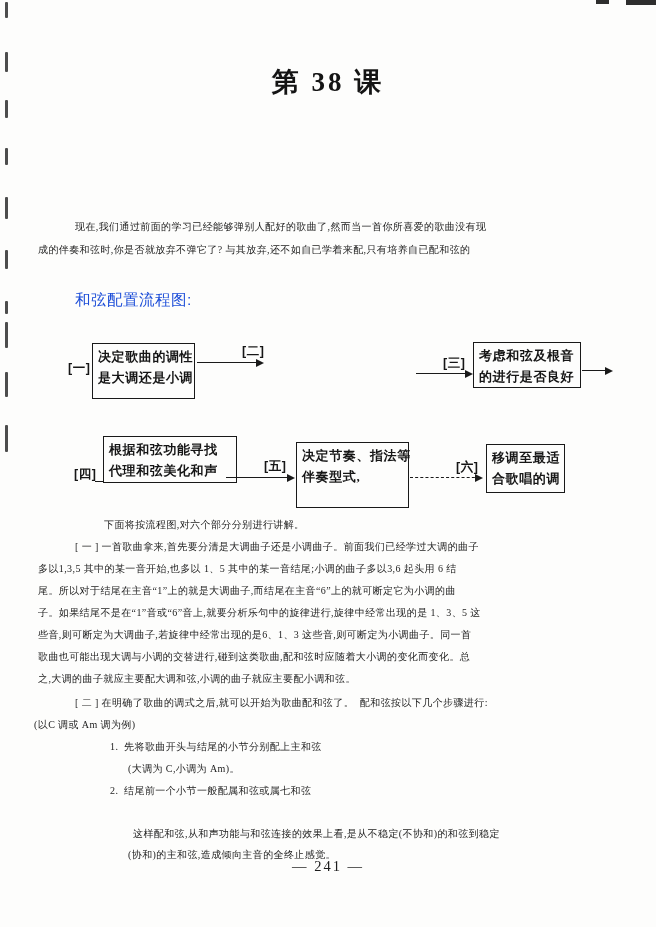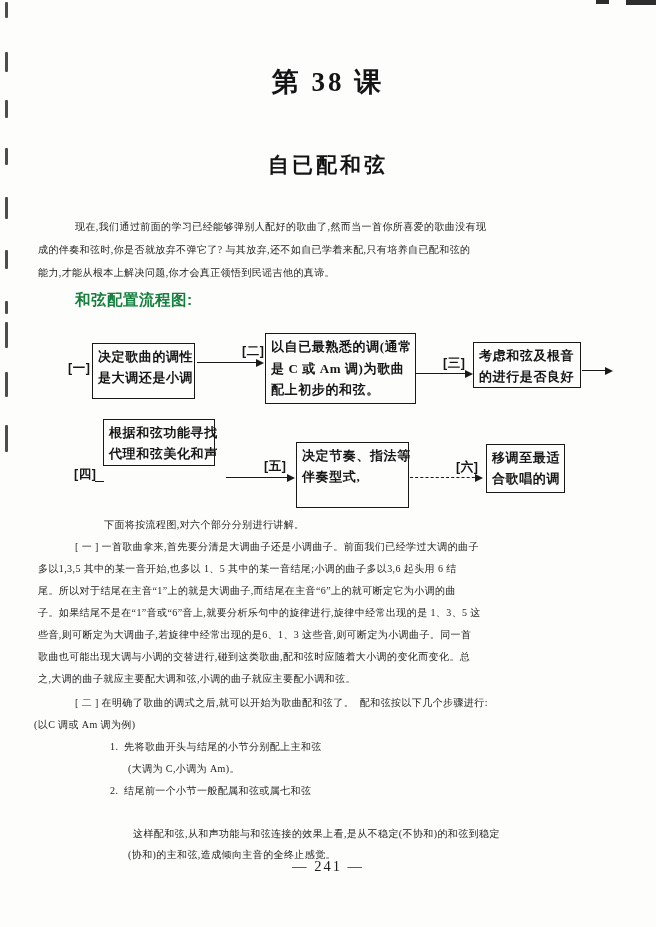--- a/index.html
+++ b/index.html
@@ -24,21 +24,21 @@
     font-size:21px;font-weight:700;letter-spacing:3px;color:#141414;
   }
   
   .tl{
     position:absolute;white-space:pre;font-size:10px;letter-spacing:0.4px;
     line-height:17px;color:#1c1c1c;
   }
   .flow-heading{
     position:absolute;left:75px;top:290px;white-space:pre;
     font-family:"Liberation Sans","DejaVu Sans",sans-serif;
-    font-size:15.5px;font-weight:700;letter-spacing:0.5px;color:#15803d;
+    font-size:15.5px;font-weight:400;letter-spacing:0.5px;color:#1d4ed8;
   }
   
   .fc-box{
     position:absolute;border:1.7px solid #191919;background:transparent;
     padding:2px 5px;box-sizing:border-box;
   }
   .fc-box .bl{
     white-space:pre;font-size:13px;font-weight:600;letter-spacing:0.6px;
     line-height:21px;color:#161616;
   }
@@ -72,57 +72,50 @@
   <div class="tick" style="top:250px;height:19px"></div>
   <div class="tick" style="top:301px;height:13px"></div>
   <div class="tick" style="top:322px;height:26px"></div>
   <div class="tick" style="top:372px;height:25px"></div>
   <div class="tick" style="top:425px;height:27px"></div>
 
   <div class="corner-mark" style="left:596px;width:13px"></div>
   <div class="corner-mark" style="left:626px;width:30px;height:5px"></div>
 
   <div class="lesson-title">第 38 课</div>
-  <div class="section-title">自已配和弦</div>
 
   <div class="tl" style="left:75px;top:218px">现在,我们通过前面的学习已经能够弹别人配好的歌曲了,然而当一首你所喜爱的歌曲没有现</div>
   <div class="tl" style="left:38px;top:241px">成的伴奏和弦时,你是否就放弃不弹它了? 与其放弃,还不如自已学着来配,只有培养自已配和弦的</div>
-  <div class="tl" style="left:38px;top:264px">能力,才能从根本上解决问题,你才会真正领悟到民谣吉他的真谛。</div>
 
   <div class="flow-heading">和弦配置流程图:</div>
 
   <div class="fc-label" style="left:68px;top:360px">[一]</div>
   <div class="fc-box" style="left:92px;top:343px;width:103px;height:56px">
     <div class="bl">决定歌曲的调性</div>
     <div class="bl">是大调还是小调</div>
   </div>
 
   <div class="arrow-line" style="left:197px;top:362px;width:64px"></div>
   <div class="arrow-head" style="left:256px;top:359px"></div>
   <div class="fc-label" style="left:242px;top:343px">[二]</div>
-  <div class="fc-box three" style="left:265px;top:333px;width:151px;height:71px">
-    <div class="bl">以自已最熟悉的调(通常</div>
-    <div class="bl">是 C 或 Am 调)为歌曲</div>
-    <div class="bl">配上初步的和弦。</div>
-  </div>
 
   <div class="arrow-line" style="left:416px;top:373px;width:54px"></div>
   <div class="arrow-head" style="left:465px;top:370px"></div>
   <div class="fc-label" style="left:443px;top:355px">[三]</div>
   <div class="fc-box" style="left:473px;top:342px;width:108px;height:46px">
     <div class="bl">考虑和弦及根音</div>
     <div class="bl">的进行是否良好</div>
   </div>
 
   <div class="arrow-line" style="left:582px;top:370px;width:26px"></div>
   <div class="arrow-head" style="left:605px;top:367px"></div>
 
   <div class="fc-label" style="left:74px;top:466px">[四]</div>
   <div class="arrow-line" style="left:95px;top:481px;width:9px"></div>
-  <div class="fc-box" style="left:103px;top:419px;width:112px;height:47px">
+  <div class="fc-box" style="left:103px;top:436px;width:134px;height:47px">
     <div class="bl">根据和弦功能寻找</div>
     <div class="bl">代理和弦美化和声</div>
   </div>
 
   <div class="arrow-line" style="left:226px;top:477px;width:66px"></div>
   <div class="arrow-head" style="left:287px;top:474px"></div>
   <div class="fc-label" style="left:264px;top:458px">[五]</div>
   <div class="fc-box" style="left:296px;top:442px;width:113px;height:66px">
     <div class="bl">决定节奏、指法等</div>
     <div class="bl">伴奏型式,</div>

